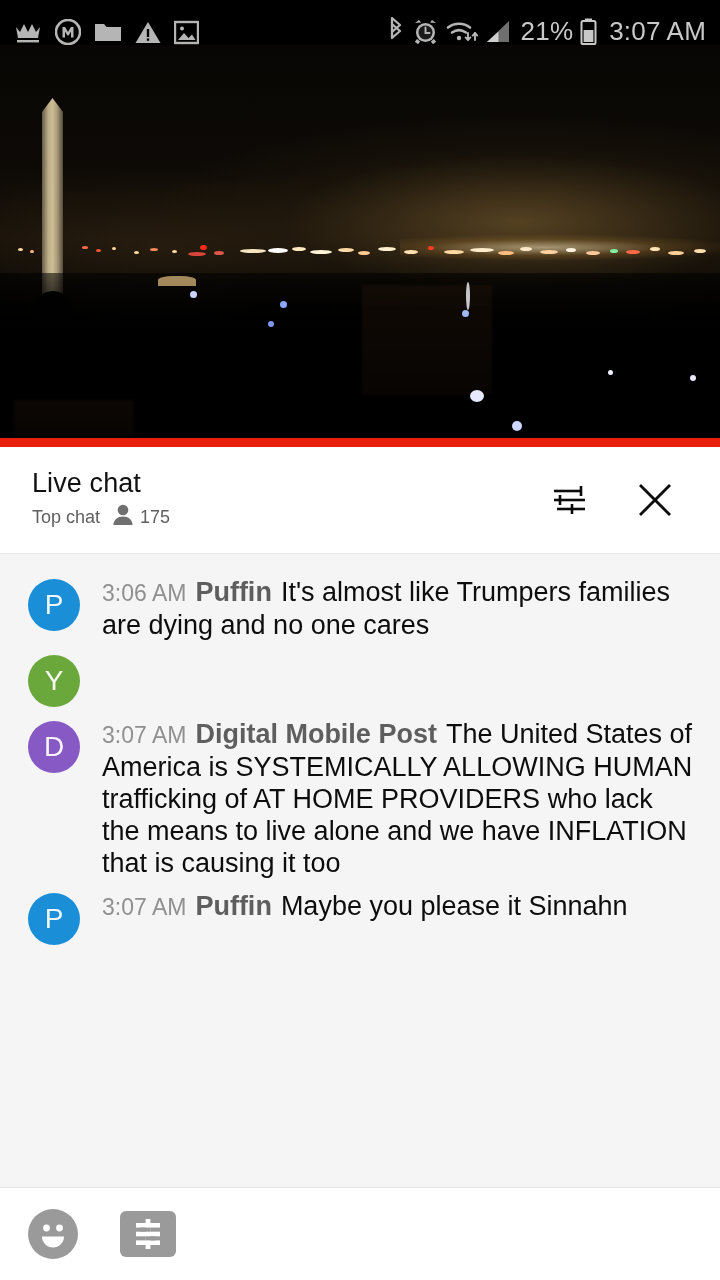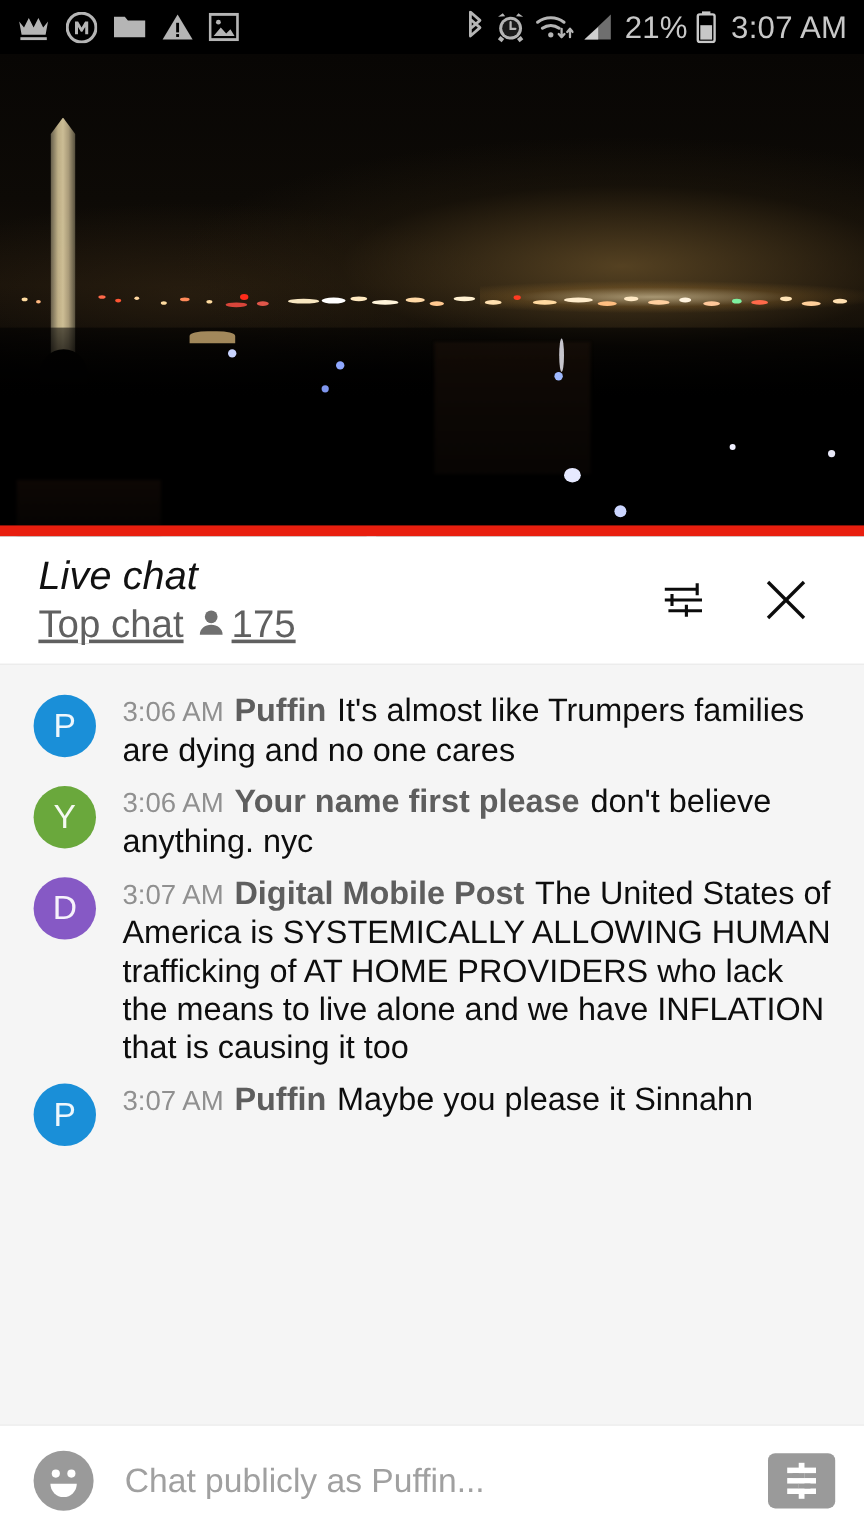--- a/index.html
+++ b/index.html
@@ -21,21 +21,21 @@
     background: #ffffff;
     display: flex;
     flex-direction: column;
   }
 
   
   .statusbar {
     height: 45px;
     background: #000000;
     display: flex;
-    align-items: center;
+    align-items: flex-end;
     padding: 0 14px 0 14px;
     box-sizing: border-box;
     flex: 0 0 45px;
   }
   .sb-left {
     display: flex;
     align-items: center;
     gap: 13px;
   }
   .sb-spacer { flex: 1 1 auto; }
@@ -158,34 +158,32 @@
     position: relative;
   }
   .ch-titles {
     display: flex;
     flex-direction: column;
     justify-content: center;
     gap: 6px;
     flex: 1 1 auto;
   }
   .ch-title {
-    font-size: 33px;
+    font-size: 27px;
     color: #111111;
     line-height: 1.05;
     letter-spacing: 0.1px;
-    font-style: italic;
   }
   .ch-sub {
     display: flex;
     align-items: center;
     gap: 12px;
-    font-size: 32px;
+    font-size: 18px;
     color: #606060;
     line-height: 1.05;
-    text-decoration: underline;
   }
   .ch-viewers {
     display: flex;
     align-items: center;
     gap: 6px;
     color: #606060;
   }
   .ch-actions {
     display: flex;
     align-items: center;
@@ -503,23 +501,20 @@
       </div>
       <div class="msg-body">
         <span class="m-time">3:06 AM</span><span class="m-author">Puffin</span><span class="m-text">It's almost like Trumpers families are dying and no one cares</span>
       </div>
     </div>
 
     <div class="msg">
       <div class="avatar" style="background:#6aa83c;">
         <span class="initial">Y</span>
       </div>
-      <div class="msg-body">
-        <span class="m-time">3:06 AM</span><span class="m-author">Your name first please</span><span class="m-text">don't believe anything. nyc</span>
-      </div>
     </div>
 
 
     <div class="msg">
       <div class="avatar" style="background:#8659c5;">
         <span class="initial">D</span>
       </div>
       <div class="msg-body">
         <span class="m-time">3:07 AM</span><span class="m-author">Digital Mobile Post</span><span class="m-text">The United States of America is SYSTEMICALLY ALLOWING HUMAN trafficking of AT HOME PROVIDERS who lack the means to live alone and we have INFLATION that is causing it too</span>
       </div>
@@ -537,21 +532,20 @@
   </div>
 
   <div class="input-bar">
     <div class="emoji-btn">
       <svg width="40" height="40" viewBox="0 0 40 40">
         <circle cx="13.5" cy="14" r="3.4" fill="#ffffff"></circle>
         <circle cx="26.5" cy="14" r="3.4" fill="#ffffff"></circle>
         <path d="M9 22.5h22a11 11 0 0 1-22 0z" fill="#ffffff"></path>
       </svg>
     </div>
-    <input class="chat-input" type="text" value="" placeholder="Chat publicly as Puffin..." style="">
     <div class="ticket-btn">
       <svg width="38" height="34" viewBox="0 0 38 34">
         <rect x="7" y="6" width="24" height="4.6" fill="#ffffff"></rect>
         <rect x="7" y="14.7" width="24" height="4.6" fill="#ffffff"></rect>
         <rect x="7" y="23.4" width="24" height="4.6" fill="#ffffff"></rect>
         <rect x="16.6" y="2" width="4.8" height="30" fill="#ffffff"></rect>
         <rect x="11.5" y="10.6" width="10" height="4.1" fill="#9a9a9a"></rect>
         <rect x="16.4" y="19.3" width="10" height="4.1" fill="#9a9a9a"></rect>
       </svg>
     </div>

